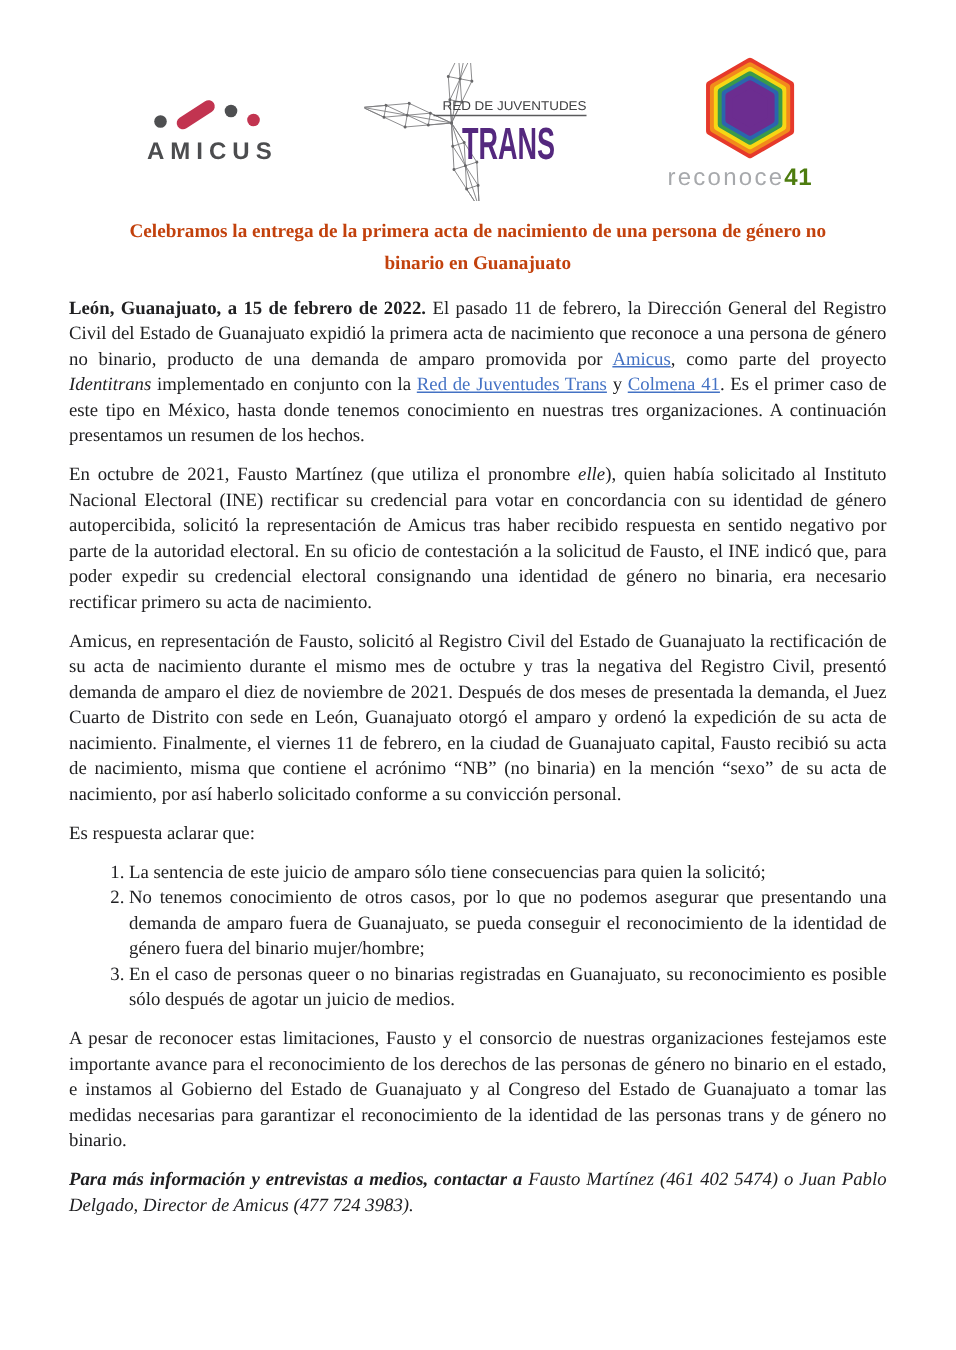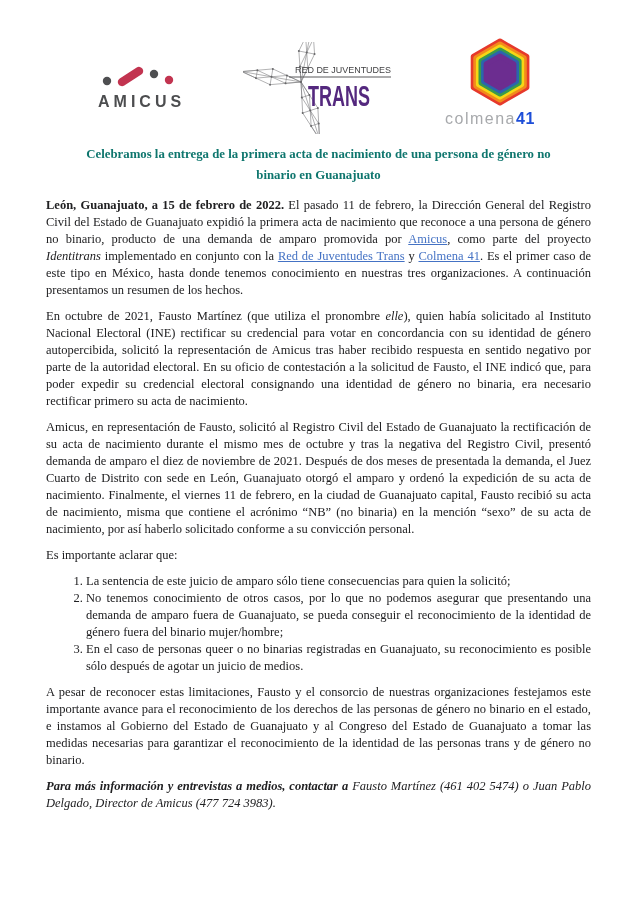--- a/index.html
+++ b/index.html
@@ -32,29 +32,29 @@
   }
   .logo-rjt{margin-top:6px;}
   .logo-colmena{margin-top:2px;}
   .colmena-label{
     font-family:"Liberation Sans",sans-serif;
     font-size:16px;
     letter-spacing:1.5px;
     color:#a7a9ac;
     margin-top:4px;
   }
-  .colmena-label b{color:#1d4ed8;font-weight:700;letter-spacing:0.5px;}
+  .colmena-label b{color:#4d7c0f;font-weight:700;letter-spacing:0.5px;}
   
   .doc-title{
     margin:6px 75px 0 75px;
     text-align:center;
     font-weight:700;
     font-size:12.8px;
     line-height:21px;
-    color:#0f766e;
+    color:#c2410c;
   }
   
   .content{
     margin:0 46px;
     font-size:12.5px;
     line-height:17px;
     text-align:justify;
   }
   .content p{margin:9px 0 0 0;}
   .content p.first{margin-top:11px;}
@@ -129,35 +129,35 @@
       <svg width="110" height="68" viewBox="0 0 110 68">
         <g stroke-linejoin="round" stroke-width="5">
           <polygon points="55,3 81.9,18.5 81.9,49.5 55,65 28.2,49.5 28.2,18.5" fill="#e6392b" stroke="#e6392b"></polygon>
           <polygon points="55,6 79.3,20 79.3,48 55,62 30.8,48 30.8,20" fill="#f28a1c" stroke="#f28a1c"></polygon>
           <polygon points="55,9 76.7,21.5 76.7,46.5 55,59 33.4,46.5 33.4,21.5" fill="#f6d714" stroke="#f6d714"></polygon>
           <polygon points="55,12 74.1,23 74.1,45 55,56 36,45 36,23" fill="#399a4b" stroke="#399a4b"></polygon>
           <polygon points="55,15 71.5,24.5 71.5,43.5 55,53 38.6,43.5 38.6,24.5" fill="#2b65ae" stroke="#2b65ae"></polygon>
           <polygon points="55,18 68.9,26 68.9,42 55,50 41.1,42 41.1,26" fill="#6c2d90" stroke="#6c2d90"></polygon>
         </g>
       </svg>
-      <div class="colmena-label"><span>colmena</span><b>41</b></div>
+      <div class="colmena-label"><span>reconoce</span><b>41</b></div>
     </div>
   </div>
 
   <div class="doc-title">Celebramos la entrega de la primera acta de nacimiento de una persona de género no binario en Guanajuato</div>
 
   <div class="content">
 
     <p class="first"><span class="lead">León, Guanajuato, a 15 de febrero de 2022.</span><span> El pasado 11 de febrero, la Dirección General del Registro Civil del Estado de Guanajuato expidió la primera acta de nacimiento que reconoce a una persona de género no binario, producto de una demanda de amparo promovida por </span><a class="doclink">Amicus</a><span>, como parte del proyecto </span><i>Identitrans</i><span> implementado en conjunto con la </span><a class="doclink">Red de Juventudes Trans</a><span> y </span><a class="doclink">Colmena 41</a><span>. Es el primer caso de este tipo en México, hasta donde tenemos conocimiento en nuestras tres organizaciones. A continuación presentamos un resumen de los hechos.</span></p>
 
     <p><span>En octubre de 2021, Fausto Martínez (que utiliza el pronombre </span><i>elle</i><span>), quien había solicitado al Instituto Nacional Electoral (INE) rectificar su credencial para votar en concordancia con su identidad de género autopercibida, solicitó la representación de Amicus tras haber recibido respuesta en sentido negativo por parte de la autoridad electoral. En su oficio de contestación a la solicitud de Fausto, el INE indicó que, para poder expedir su credencial electoral consignando una identidad de género no binaria, era necesario rectificar primero su acta de nacimiento.</span></p>
 
     <p>Amicus, en representación de Fausto, solicitó al Registro Civil del Estado de Guanajuato la rectificación de su acta de nacimiento durante el mismo mes de octubre y tras la negativa del Registro Civil, presentó demanda de amparo el diez de noviembre de 2021. Después de dos meses de presentada la demanda, el Juez Cuarto de Distrito con sede en León, Guanajuato otorgó el amparo y ordenó la expedición de su acta de nacimiento. Finalmente, el viernes 11 de febrero, en la ciudad de Guanajuato capital, Fausto recibió su acta de nacimiento, misma que contiene el acrónimo “NB” (no binaria) en la mención “sexo” de su acta de nacimiento, por así haberlo solicitado conforme a su convicción personal.</p>
 
-    <p class="clarify">Es importante aclarar que:</p>
+    <p class="clarify">Es respuesta aclarar que:</p>
 
     <ol class="points">
       <li>La sentencia de este juicio de amparo sólo tiene consecuencias para quien la solicitó;</li>
       <li>No tenemos conocimiento de otros casos, por lo que no podemos asegurar que presentando una demanda de amparo fuera de Guanajuato, se pueda conseguir el reconocimiento de la identidad de género fuera del binario mujer/hombre;</li>
       <li>En el caso de personas queer o no binarias registradas en Guanajuato, su reconocimiento es posible sólo después de agotar un juicio de medios.</li>
     </ol>
 
     <p>A pesar de reconocer estas limitaciones, Fausto y el consorcio de nuestras organizaciones festejamos este importante avance para el reconocimiento de los derechos de las personas de género no binario en el estado, e instamos al Gobierno del Estado de Guanajuato y al Congreso del Estado de Guanajuato a tomar las medidas necesarias para garantizar el reconocimiento de la identidad de las personas trans y de género no binario.</p>
 
     <p class="contact"><b>Para más información y entrevistas a medios, contactar a</b><span> Fausto Martínez (461 402 5474) o Juan Pablo Delgado, Director de Amicus (477 724 3983).</span></p>

